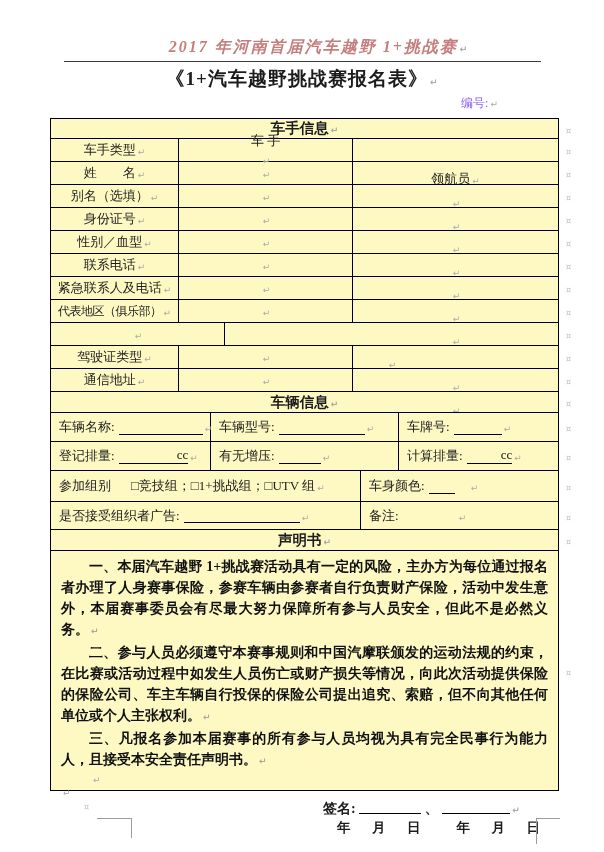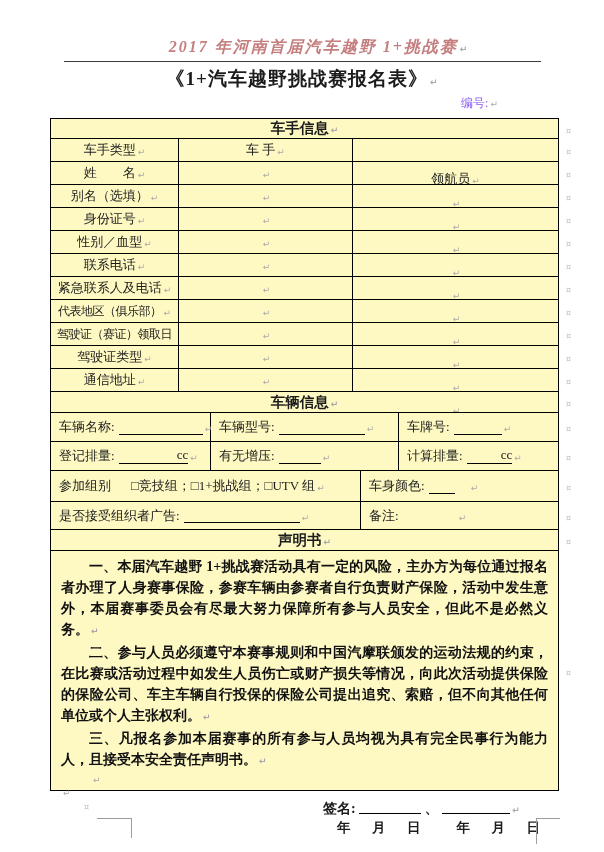--- a/index.html
+++ b/index.html
@@ -57,21 +57,21 @@
   .row { display: flex; border-bottom: 1px solid #000; position: relative; align-items: stretch; }
   .row.lastrow { border-bottom: none; }
   .cell { border-right: 1px solid #000; display: flex; align-items: center; overflow: visible; }
   .cell.end { border-right: none; }
   .center { justify-content: center; text-align: center; }
   .leftpad { padding-left: 8px; }
 
   .h20 { height: 20px; } .h21 { height: 21px; } .h23 { height: 23px; }
   .h28 { height: 28px; } .h29 { height: 29px; } .h31 { height: 31px; text-align: center; }
 
-  .dc1 { width: 128px; } .dc2 { width: 174px; } .dc3 { flex: 1; margin-top: 40px; }
+  .dc1 { width: 128px; } .dc2 { width: 174px; flex-direction: column; } .dc3 { flex: 1; margin-top: 40px; }
   .vc1 { width: 160px; } .vc2 { width: 188px; } .vc3 { flex: 1; }
   .gc1 { width: 310px; } .gc2 { flex: 1; }
 
   .sec { width: 100%; justify-content: center; font-weight: bold; font-size: 14.5px; }
   .lbl { font-size: 13px; white-space: nowrap; }
   .lbl.tight { font-size: 12px; letter-spacing: -0.5px; }
   .gap4 { margin-right: 4px; }
   .gap20 { margin-right: 20px; }
 
   .pil::after {
@@ -256,23 +256,20 @@
         </div>
       <div class="cell dc2 center">
           <span class="pil"></span>
         </div>
       <div class="cell dc3 center end">
           <span class="pil"></span>
         </div>
       <span class="rem"></span>
     </div>
     <div class="row h23">
-      <div class="cell dc1 center">
-          <span class="lbl tight">驾驶证（赛证）领取日</span>
-        </div>
       <div class="cell dc2 center">
           <span class="pil"></span>
         </div>
       <div class="cell dc3 center end">
           <span class="pil"></span>
         </div>
       <span class="rem"></span>
     </div>
     <div class="row h23">
       <div class="cell dc1 center">

